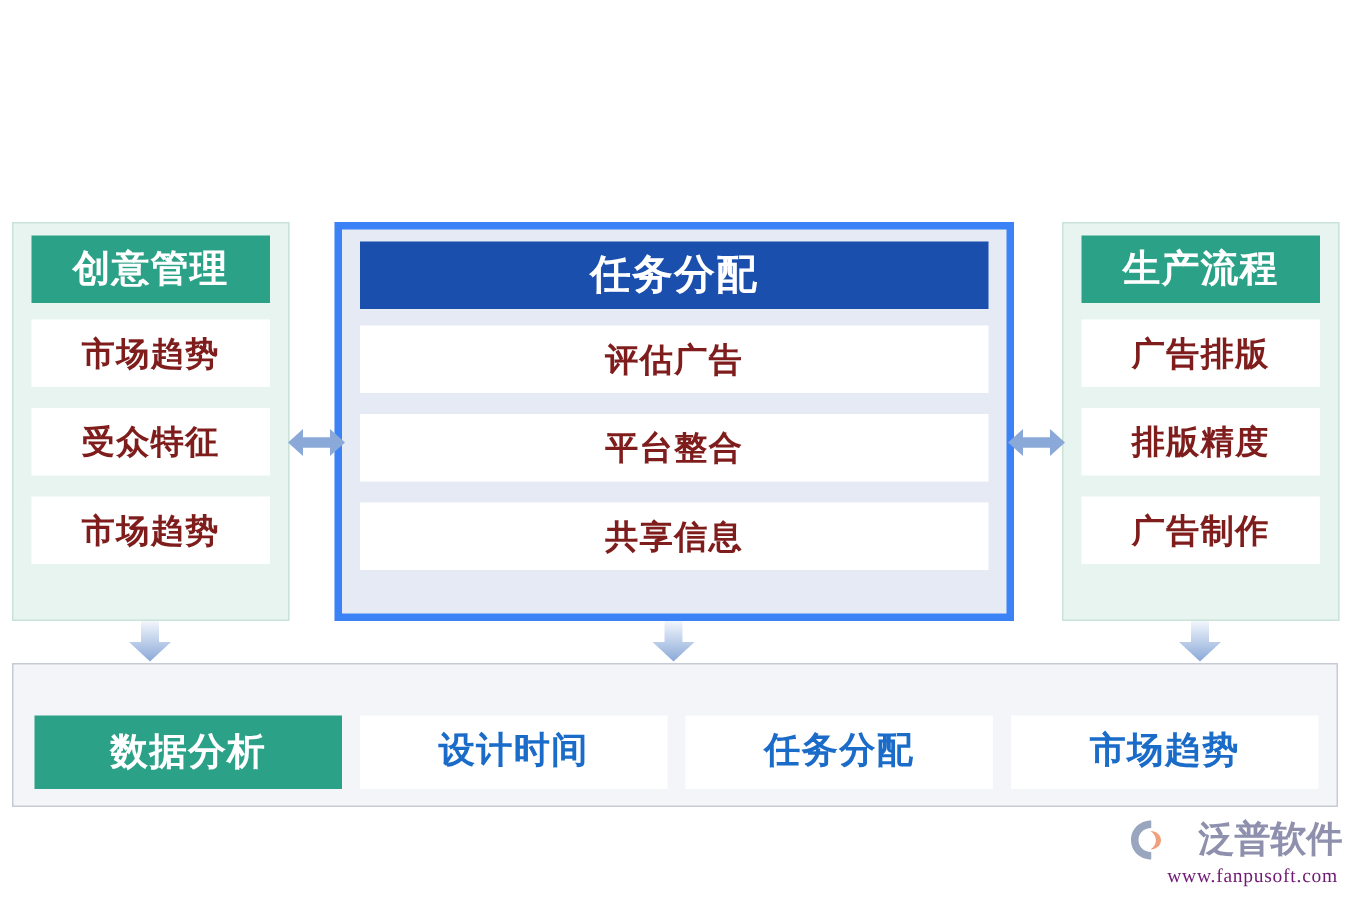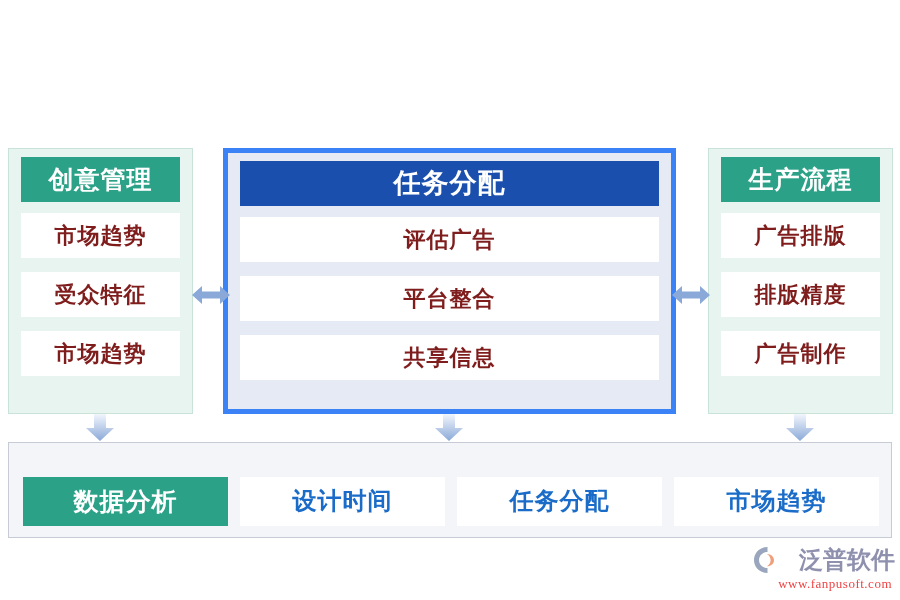--- a/index.html
+++ b/index.html
@@ -181,21 +181,21 @@
     font-weight: bold;
     color: #8e90ae;
     letter-spacing: 0px;
     line-height: 30px;
     white-space: nowrap;
     margin-left: 1px;
   }
   .wm-url {
     font-family: "Liberation Serif", "DejaVu Serif", serif;
     font-size: 13px;
-    color: #ef4444;
+    color: #701a75;
     letter-spacing: 0.5px;
     text-align: right;
     line-height: 15px;
     white-space: nowrap;
     padding-right: 2px;
   }
 </style>
 </head>
 <body>
 

